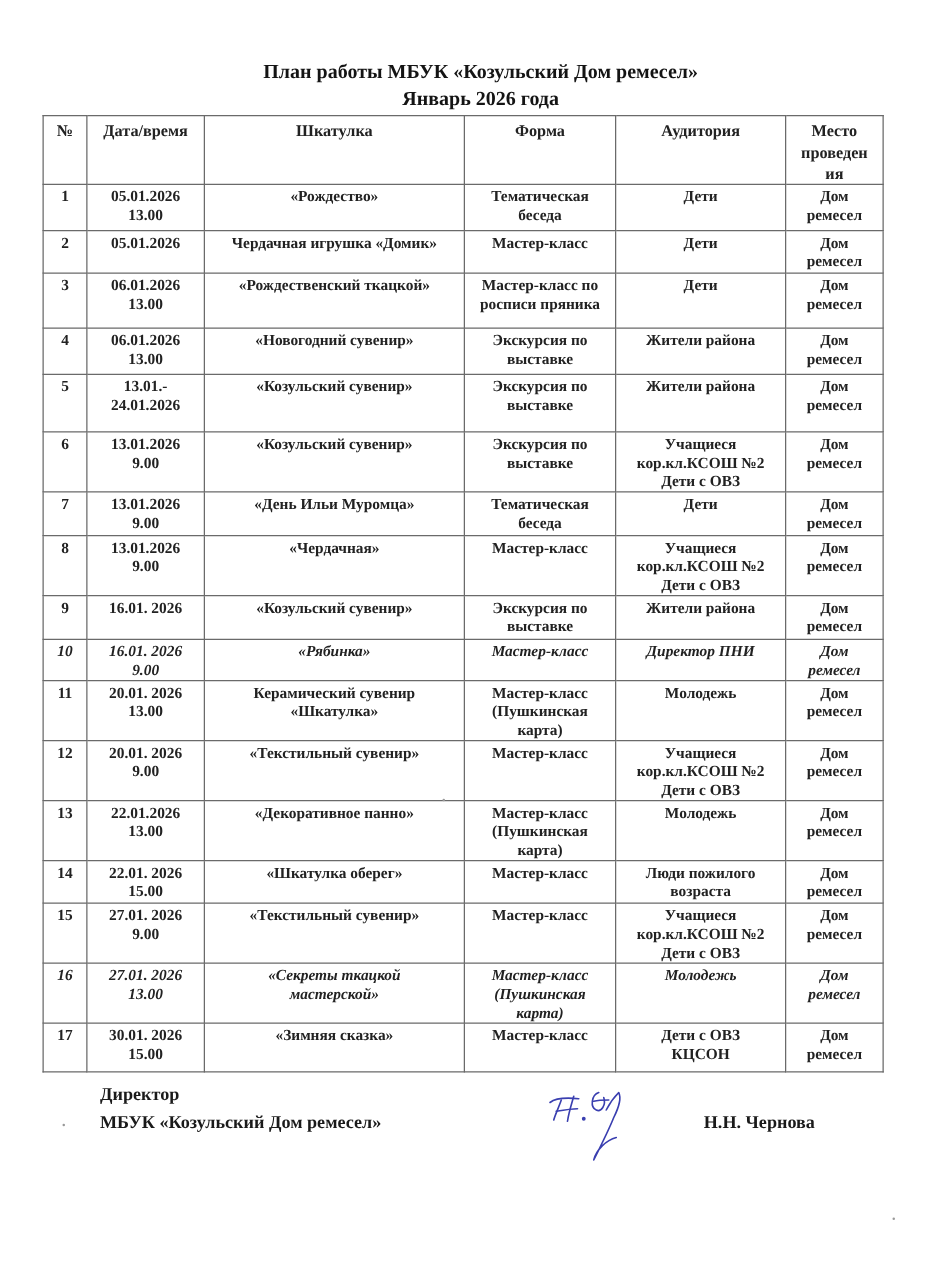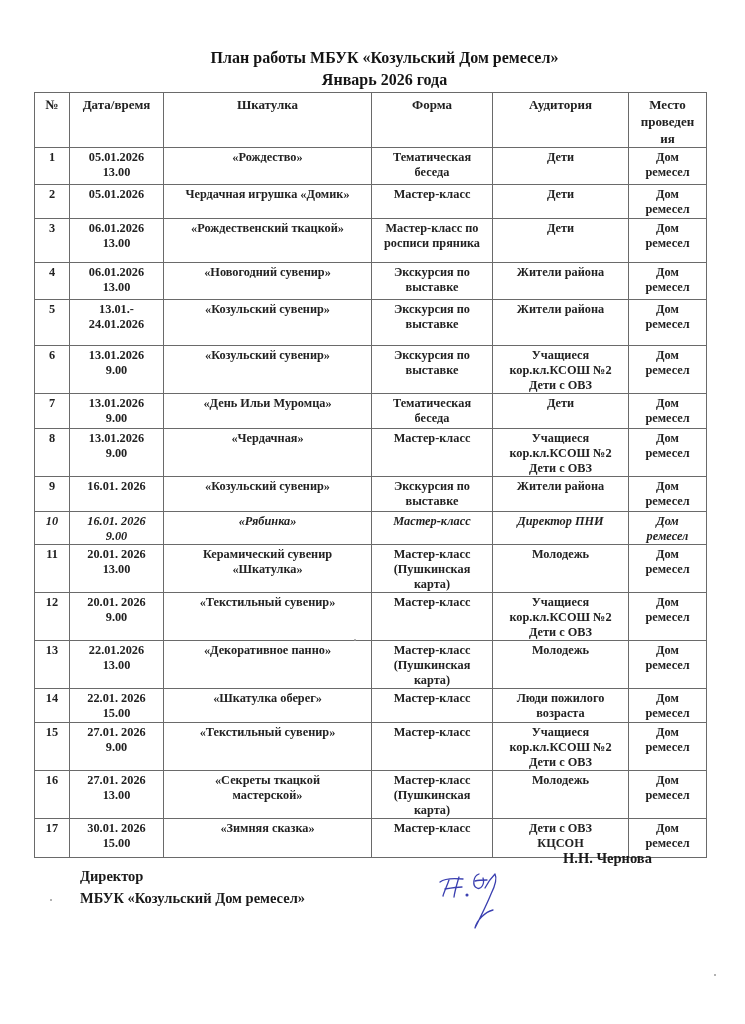--- a/index.html
+++ b/index.html
@@ -20,21 +20,21 @@
   col.c-name { width: 208px; }
   col.c-form { width: 121px; }
   col.c-aud { width: 136px; }
   col.c-place { width: 78px; }
   td.num { text-align: left; padding-left: 10px; font-size: 13px; }
   td.place { font-size: 13px; line-height: 17px; }
   .line { display: block; }
   .footer { position: absolute; font-weight: bold; font-size: 14.5px; color: #1a1a1a; }
   .f1 { left: 80px; top: 868px; }
   .f2 { left: 80px; top: 890px; }
-  .f3 { left: 563px; top: 850px; font-family: Liberation Serif, serif; }
+  .f3 { left: 563px; top: 890px; font-family: Liberation Serif, serif; }
   .speck { position: absolute; width: 2px; height: 2px; background: #999; border-radius: 1px; }
   .signature { position: absolute; left: 435px; top: 868px; width: 100px; height: 70px; }
 </style>
 </head>
 <body>
 
 <div class="title t1">План работы МБУК «Козульский Дом ремесел»</div>
 <div class="title t2">Январь 2026 года</div>
 
 <table class="plan">
@@ -373,21 +373,21 @@
         <td class="aud">
           <span class="line">Учащиеся</span>
           <span class="line">кор.кл.КСОШ №2</span>
           <span class="line">Дети с ОВЗ</span>
         </td>
         <td class="place">
           <span class="line">Дом</span>
           <span class="line">ремесел</span>
         </td>
       </tr>
-      <tr style="height: 47px;">
+      <tr style="height: 47px; font-style: italic;">
         <td class="num">16</td>
         <td class="date">
           <span class="line">27.01. 2026</span>
           <span class="line">13.00</span>
         </td>
         <td class="name">
           <span class="line">«Секреты ткацкой</span>
           <span class="line">мастерской»</span>
         </td>
         <td class="form">

